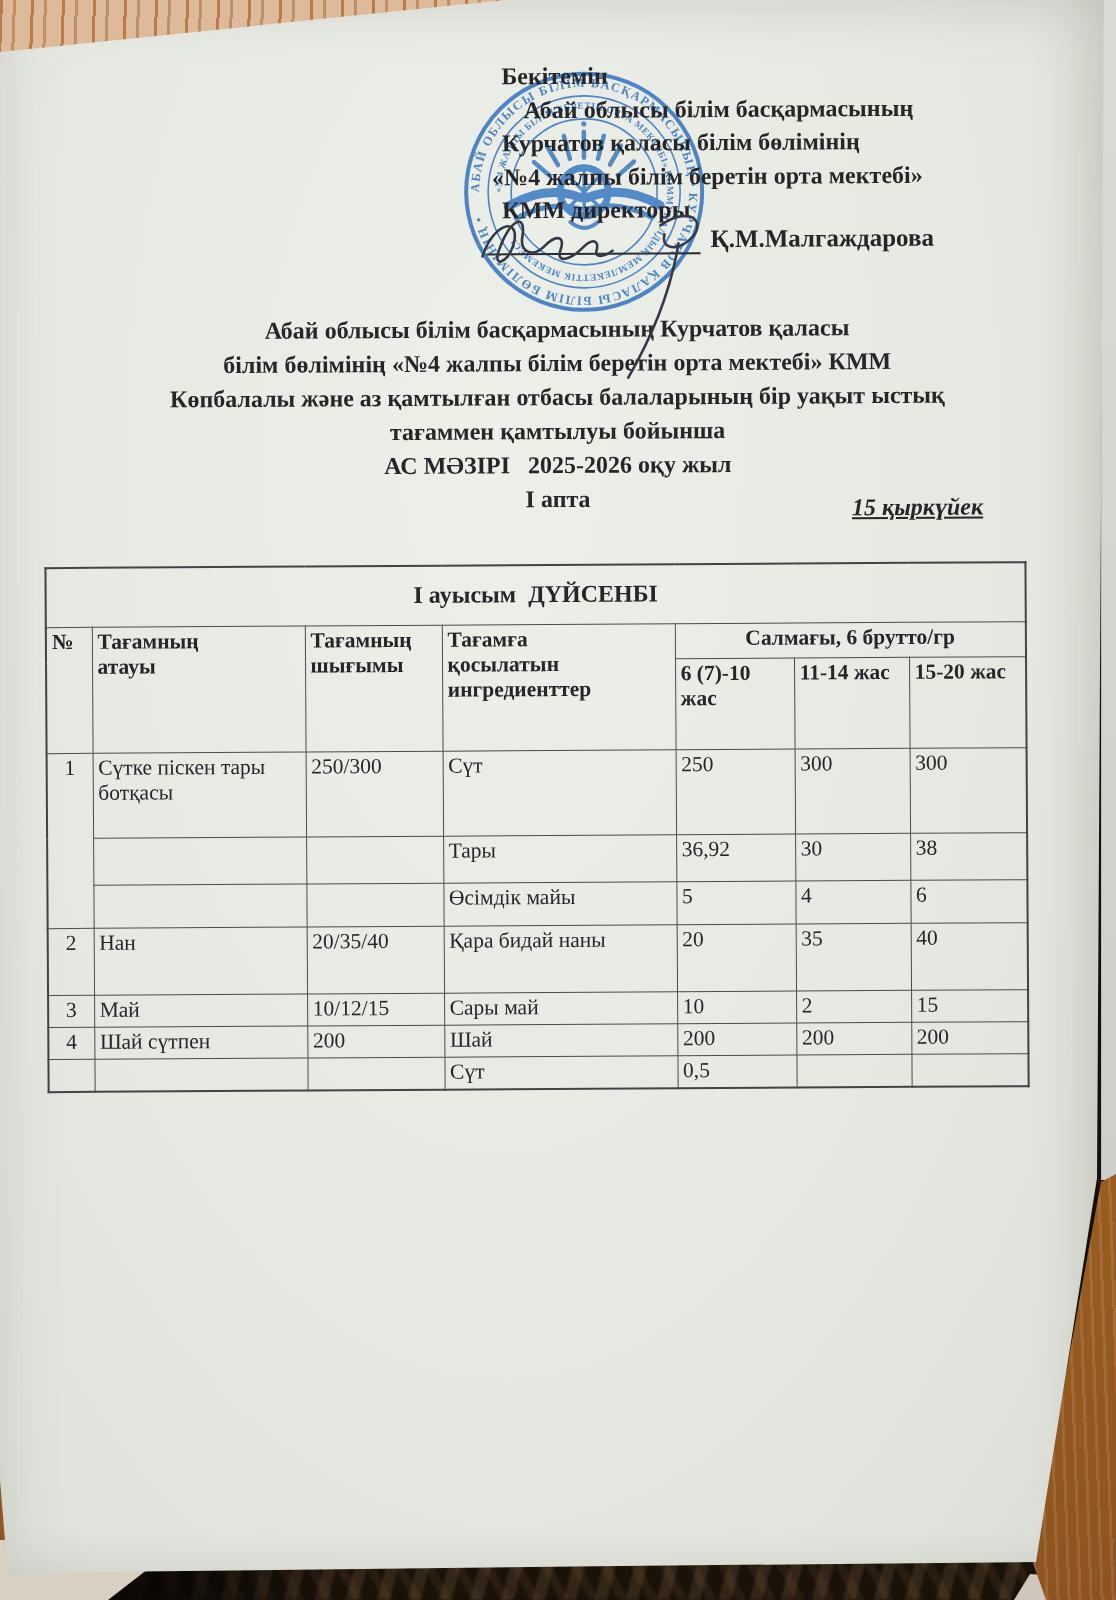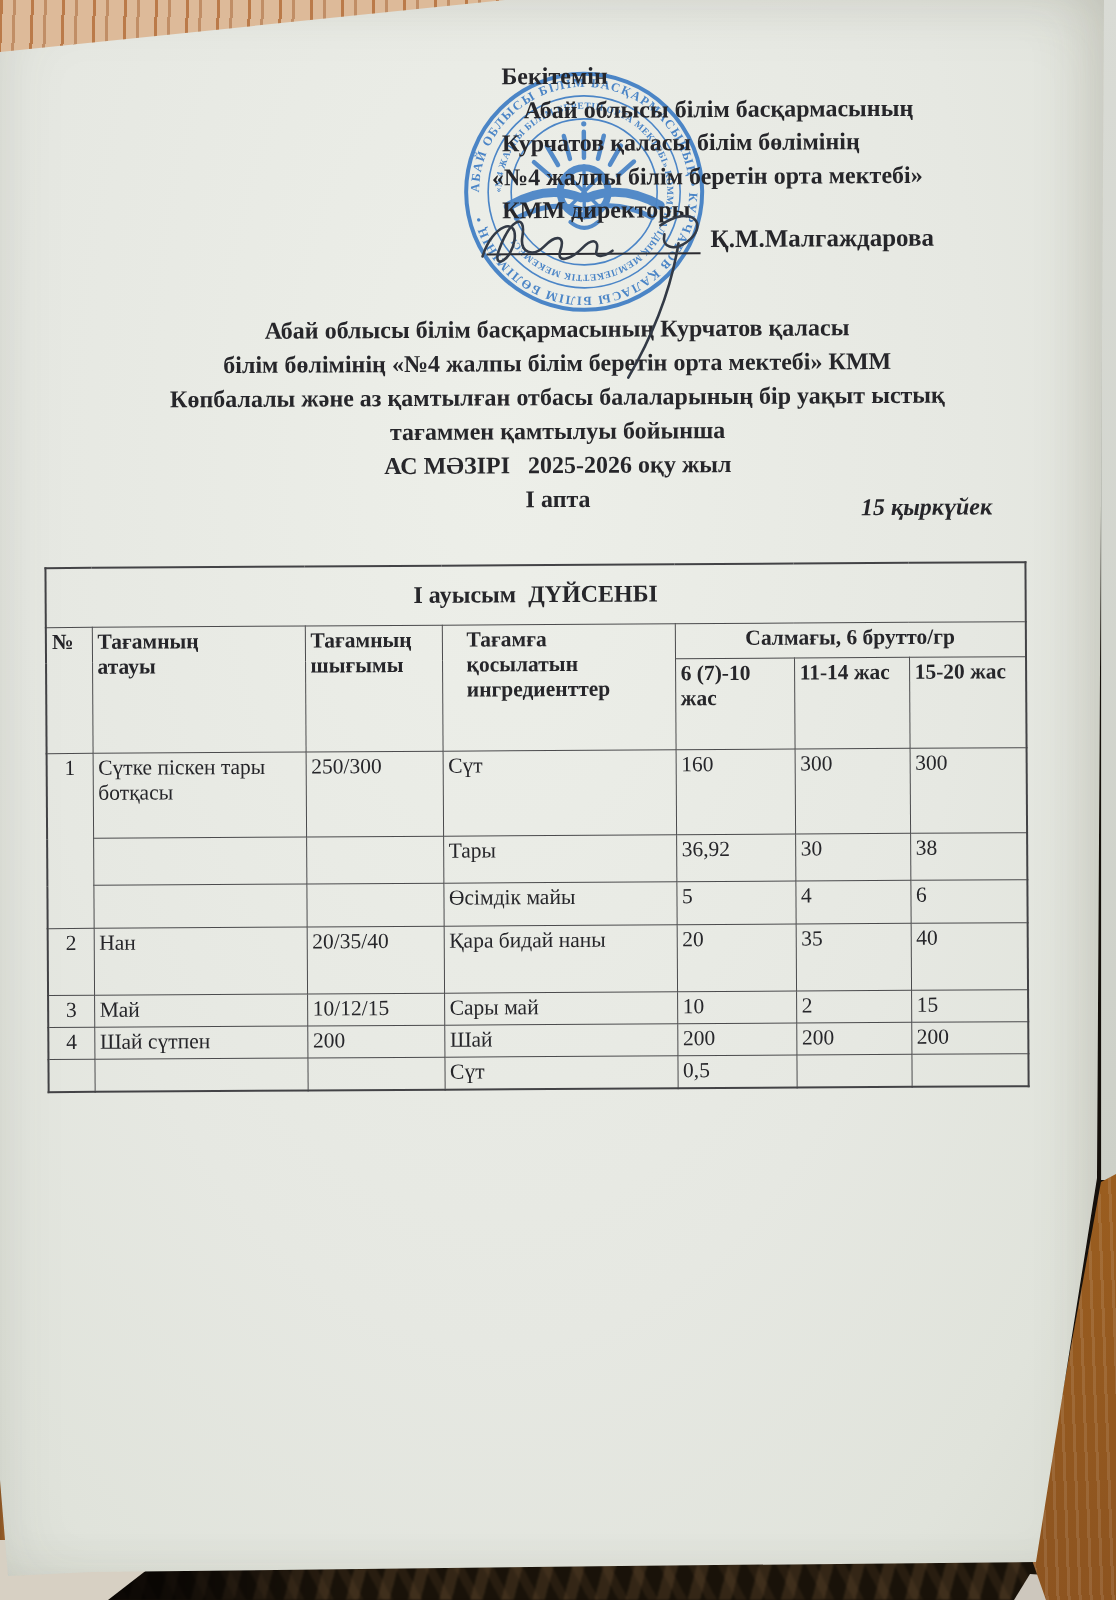--- a/index.html
+++ b/index.html
@@ -53,38 +53,38 @@
     border-bottom:2.2px solid #2b2b30;z-index:3;}
   .signer{position:absolute;left:714px;top:226px;font-weight:bold;font-size:25px;z-index:3;}
   .stamp{position:absolute;left:462px;top:66px;width:252px;height:252px;z-index:2;
     mix-blend-mode:multiply;opacity:.92;}
   .signature{position:absolute;left:468px;top:148px;width:270px;height:240px;z-index:4;}
 
   
   .doc-title{position:absolute;left:40px;width:1040px;top:312px;text-align:center;
     font-weight:bold;font-size:24px;line-height:34px;z-index:3;}
   .pre{white-space:pre;}
-  .doc-date{position:absolute;right:122px;top:496px;font-weight:bold;font-style:italic;
-    font-size:24px;z-index:3;}
+  .doc-date{position:absolute;right:131px;top:496px;font-weight:bold;font-style:italic;
+    font-size:24px;z-index:3;text-decoration:underline;}
 
   
   .menu-wrap{position:absolute;left:46px;top:564px;z-index:3;}
   table.menu{border-collapse:collapse;table-layout:fixed;width:980px;
     font-size:21.5px;line-height:1.16;color:#26262a;border:2.4px solid #434346;}
   table.menu td{border:1.6px solid #4b4b4d;vertical-align:top;padding:2px 5px;
     overflow:hidden;}
   tr.t-title td{height:54px;text-align:center;font-weight:bold;font-size:24px;
     vertical-align:middle;}
   td.hd{font-weight:bold;}
   td.h-num{padding-top:38px;padding-left:1px;}
   td.h-name{padding-top:4px;}
   td.h-name .narrow{display:block;width:130px;}
   td.h-out{padding-top:42px;}
   td.h-ingr{padding-top:42px;}
-  td.h-ingr .narrow{display:block;width:165px;margin-left:19px;}
+  td.h-ingr .narrow{display:block;width:165px;}
   td.h-weight{height:30px;text-align:center;vertical-align:middle;padding:1px 4px;}
   tr.t-head2 td{height:86px;}
   td.c-num{text-align:center;padding-left:1px;padding-right:1px;}
   tr.r1a td{height:80px;}
   tr.r1b td{height:42px;}
   tr.r1c td{height:38px;}
   tr.r2 td{height:62px;}
   tr.r3 td{height:27px;}
   tr.r4 td{height:27px;}
   tr.r5 td{height:27px;}
@@ -194,21 +194,21 @@
             <td class="hd">6 (7)-10 жас</td>
             <td class="hd">11-14 жас</td>
             <td class="hd">15-20 жас</td>
           </tr>
 
           <tr class="r1a">
             <td rowspan="3" class="c-num">1</td>
             <td>Сүтке піскен тары ботқасы</td>
             <td>250/300</td>
             <td>Сүт</td>
-            <td>160</td>
+            <td>250</td>
             <td>300</td>
             <td>300</td>
           </tr>
           <tr class="r1b">
             <td></td>
             <td></td>
             <td>Тары</td>
             <td>36,92</td>
             <td>30</td>
             <td>38</td>

